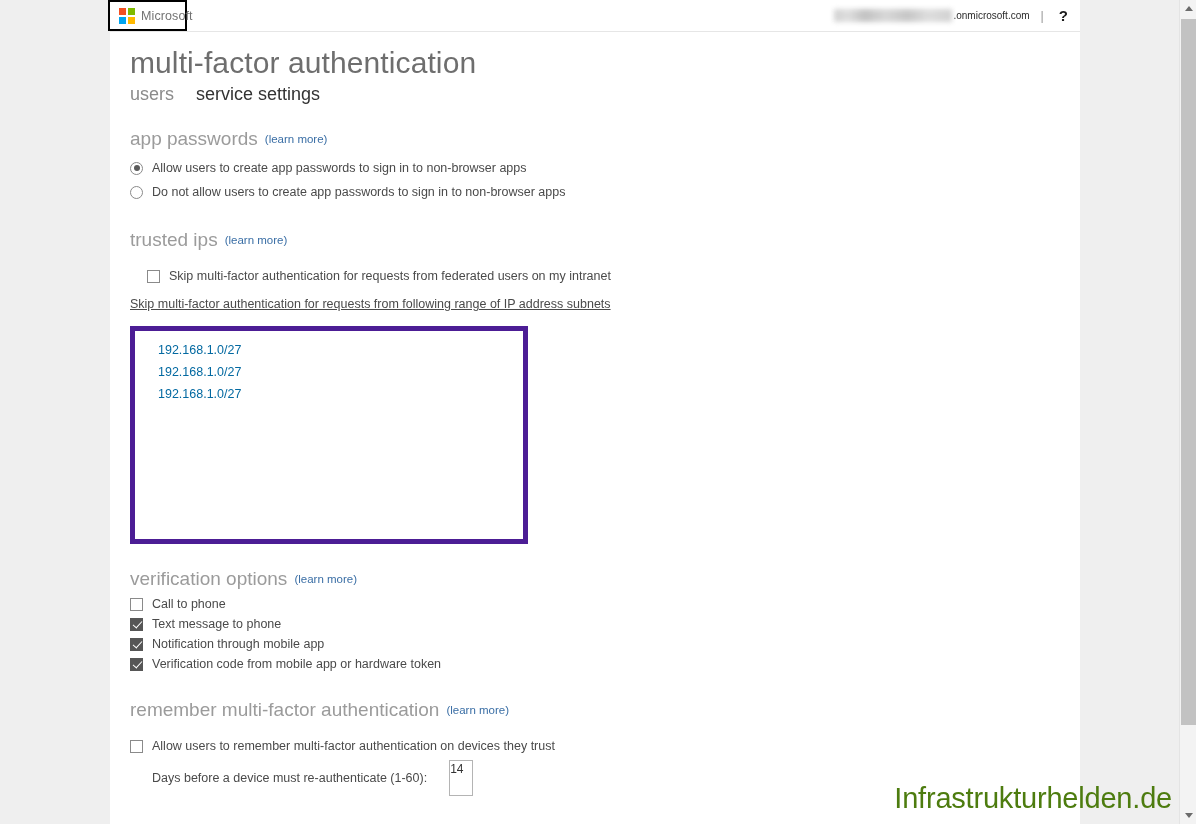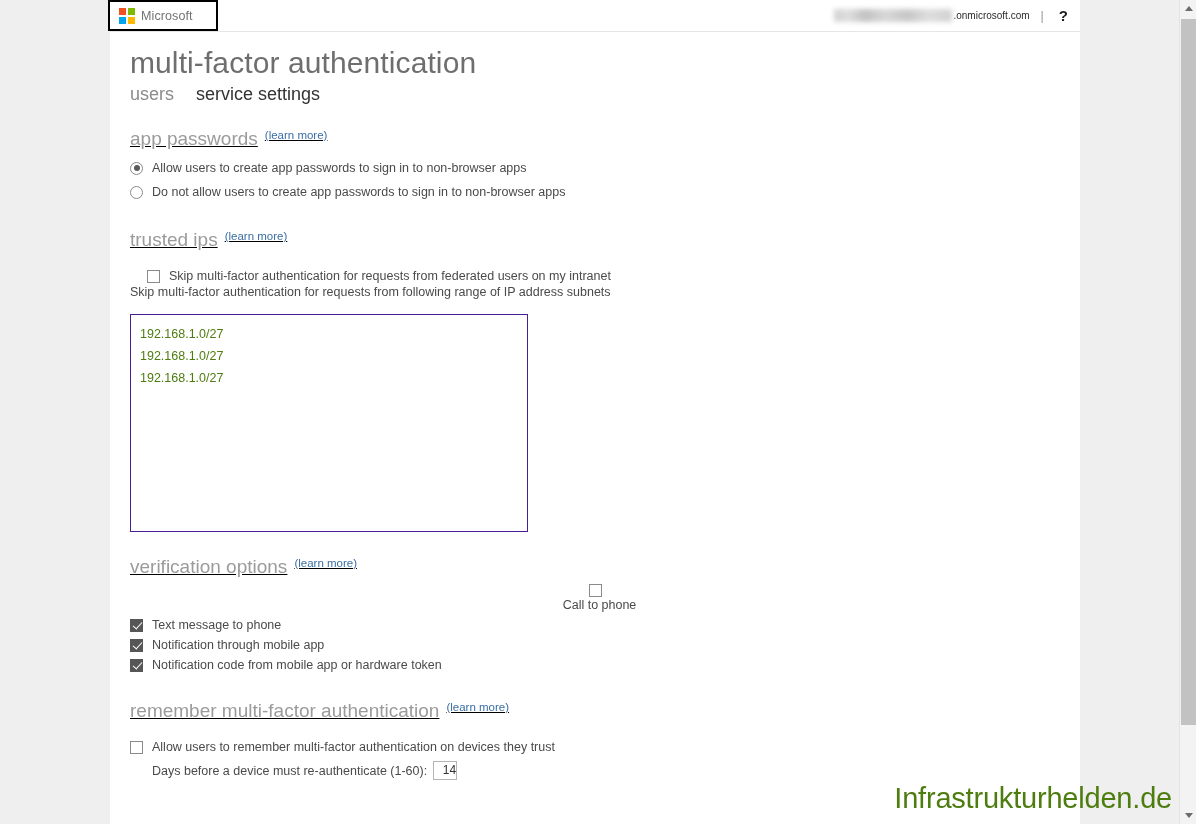--- a/index.html
+++ b/index.html
@@ -38,21 +38,21 @@
     width: 970px;
     height: 31px;
     background: #ffffff;
     border-bottom: 1px solid #e6e6e6;
   }
 
   .ms-logo-focus {
     position: absolute;
     left: 108px;
     top: 0px;
-    width: 110px;
+    width: 79px;
     height: 31px;
     box-sizing: border-box;
     border: 2px solid #000000;
     background: #ffffff;
     display: flex;
     align-items: center;
     padding-left: 9px;
   }
 
   .ms-squares {
@@ -145,22 +145,21 @@
     font-weight: 300;
     cursor: pointer;
     font-family: "Liberation Sans", sans-serif;
   }
   .tab.inactive { color: #8b8b8b; }
   .tab.active { color: #333333; }
 
   .section-head {
     margin-top: 23px;
     display: flex;
-    align-items: flex-start;
-    text-decoration: underline;
+    align-items: center;
   }
   .section-head.tight { margin-top: 29px; }
   .section-title {
     font-size: 19px;
     font-weight: 300;
     color: #9b9b9b;
     font-family: "Liberation Sans", sans-serif;
     line-height: 22px;
   }
   .learn-more {
@@ -224,70 +223,72 @@
     content: "";
     position: absolute;
     left: 3.5px; top: 0.8px;
     width: 4px; height: 8px;
     border: solid #ffffff;
     border-width: 0 1.8px 1.8px 0;
     transform: rotate(42deg);
   }
 
   .plain-line {
+    margin-top: 12px;
     font-size: 12.5px;
     color: #4a4a4a;
     line-height: 16px;
+    text-decoration: underline;
   }
 
   .ip-textarea {
     margin-top: 14px;
     width: 398px;
     height: 218px;
     box-sizing: border-box;
-    border: 1px solid #4c1d95;
+    border: 5px solid #4c1d95;
     background: #ffffff;
-    padding: 8px 9px;
-    font-size: 12.5px;
-    color: #4d7c0f;
+    padding: 8px 23px;
+    font-size: 12.5px;
+    color: #0369a1;
     line-height: 22px;
     overflow: hidden;
     cursor: text;
     font-family: "Liberation Sans", sans-serif;
   }
   .ip-line { white-space: pre; }
 
   .sub-label {
     margin-top: 16px;
     font-size: 12px;
     color: #4a4a4a;
     line-height: 16px;
   }
 
   .methods-list .opt-row { margin-top: 4px; }
-  .methods-list .opt-row:first-child { margin-top: 6px; flex-direction: column; }
+  .methods-list .opt-row:first-child { margin-top: 6px; }
 
   .days-row {
     display: flex;
     align-items: center;
     margin-top: 6px;
     margin-left: 22px;
     font-size: 12.5px;
     color: #4a4a4a;
   }
   .days-input {
-    margin-left: 6px;
+    margin-left: 22px;
     width: 24px;
-    height: 19px;
+    height: 36px;
     box-sizing: border-box;
     border: 1px solid #b4b4b4;
     background: #ffffff;
     font-size: 12px;
     color: #333333;
-    text-align: right;
+    text-align: left;
     line-height: 17px;
     cursor: text;
     font-family: "Liberation Sans", sans-serif;
   }
 
   
   .watermark {
     position: absolute;
     right: 24px;
     bottom: 9px;
@@ -413,21 +414,21 @@
       <div class="opt-row">
         <span class="cbox checked"></span>
         <span class="lbl">Text message to phone</span>
       </div>
       <div class="opt-row">
         <span class="cbox checked"></span>
         <span class="lbl">Notification through mobile app</span>
       </div>
       <div class="opt-row">
         <span class="cbox checked"></span>
-        <span class="lbl">Notification code from mobile app or hardware token</span>
+        <span class="lbl">Verification code from mobile app or hardware token</span>
       </div>
     </div>
 
     <div class="section-head tight" style="margin-top:27px;">
       <span class="section-title">remember multi-factor authentication</span>
       <span class="learn-more">(learn more)</span>
     </div>
 
     <div class="opt-row" style="margin-top:17px;">
       <span class="cbox"></span>

